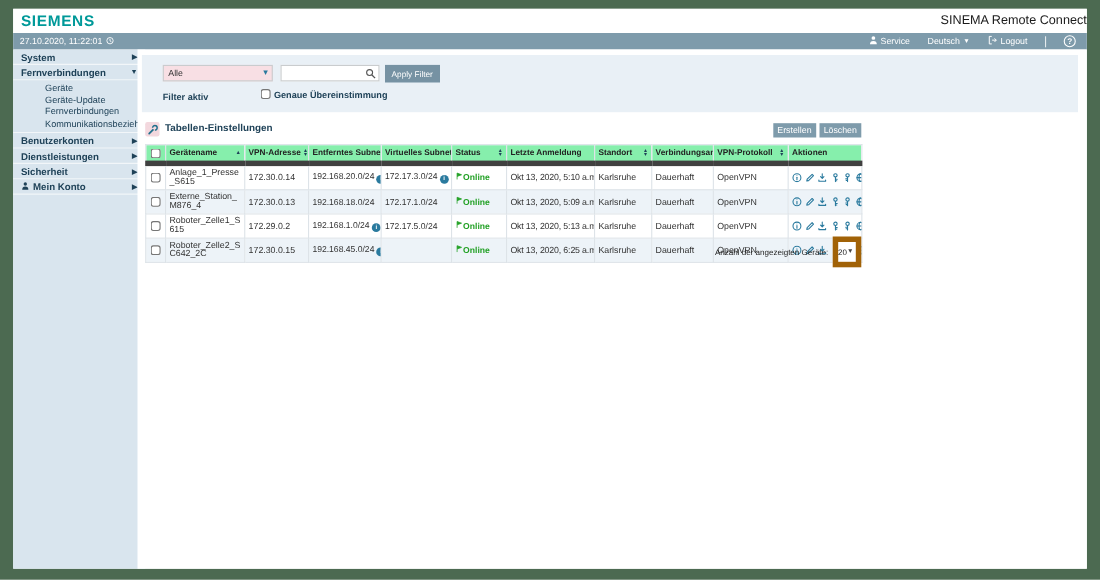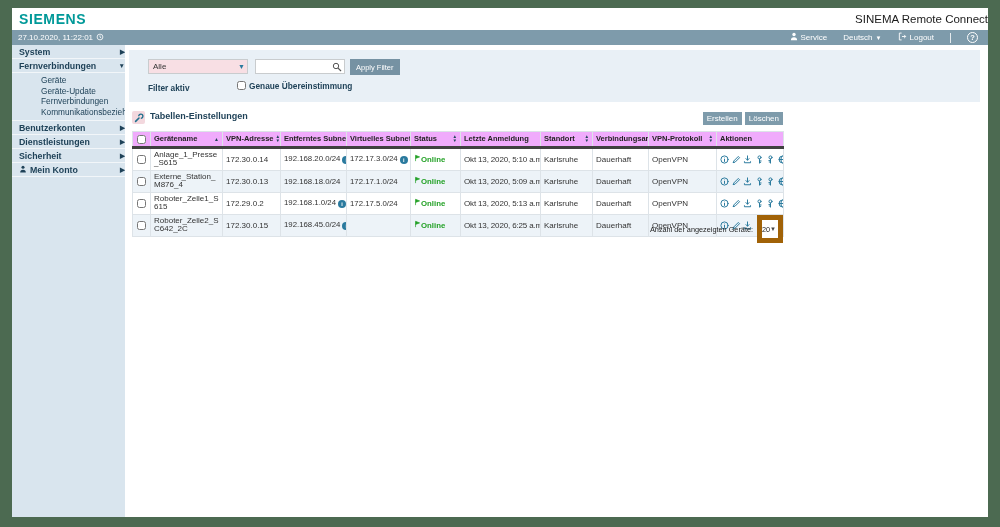--- a/index.html
+++ b/index.html
@@ -44,21 +44,21 @@
 
   .section-head{position:absolute;left:7px;top:66px;display:flex;align-items:flex-start;gap:5px}
   .wrench-bg{width:13px;height:13px;background:#f3d8de;border-radius:2px;display:flex;align-items:center;justify-content:center}
   .section-title{font-size:9px;font-weight:bold;color:#1f4258}
   .head-buttons{position:absolute;left:0;top:67px;width:658px;display:flex;justify-content:flex-end;gap:3px}
   .btn{background:#7e9bab;color:#fff;border:none;font-size:8px;font-family:"Liberation Sans",sans-serif;height:13px;padding:0 4px;cursor:pointer}
 
   
   .devtable{position:absolute;left:7px;top:86px;width:651px;border-collapse:collapse;table-layout:fixed}
   .devtable th,.devtable td{border:1px solid #dde3e8;padding:2px 3px;vertical-align:middle;overflow:hidden}
-  .devtable th{font-size:7.5px;font-weight:bold;color:#222;text-align:left;white-space:nowrap;background:#f0abfc;border-bottom:3px solid #404040;height:13px}
+  .devtable th{font-size:7.5px;font-weight:bold;color:#222;text-align:left;white-space:nowrap;background:#86efac;border-bottom:5px solid #404040;height:13px}
   .devtable td{font-size:8px;color:#333}
   .devtable tr.alt{background:#edf3f8}
   .hwrap{display:flex;align-items:center;justify-content:space-between}
   .sort-asc{font-size:5px;color:#1f4258;margin-left:2px}
   .sort-both{display:inline-flex;flex-direction:column;line-height:3.4px;margin-left:2px}
   .sort-both i{font-style:normal;font-size:4.6px;color:#1f4258}
   .cell-name{color:#31506a;word-break:break-all;line-height:8.5px}
   .nowrap{white-space:nowrap}
   .cell-date{font-size:7.5px;letter-spacing:-.15px;white-space:nowrap;padding:2px 1px}
   .info-dot{display:inline-flex;width:8px;height:8px;border-radius:50%;background:#2a7a9e;color:#fff;font-size:5.5px;font-weight:bold;align-items:center;justify-content:center;margin-left:2px;vertical-align:-1px;cursor:pointer}

